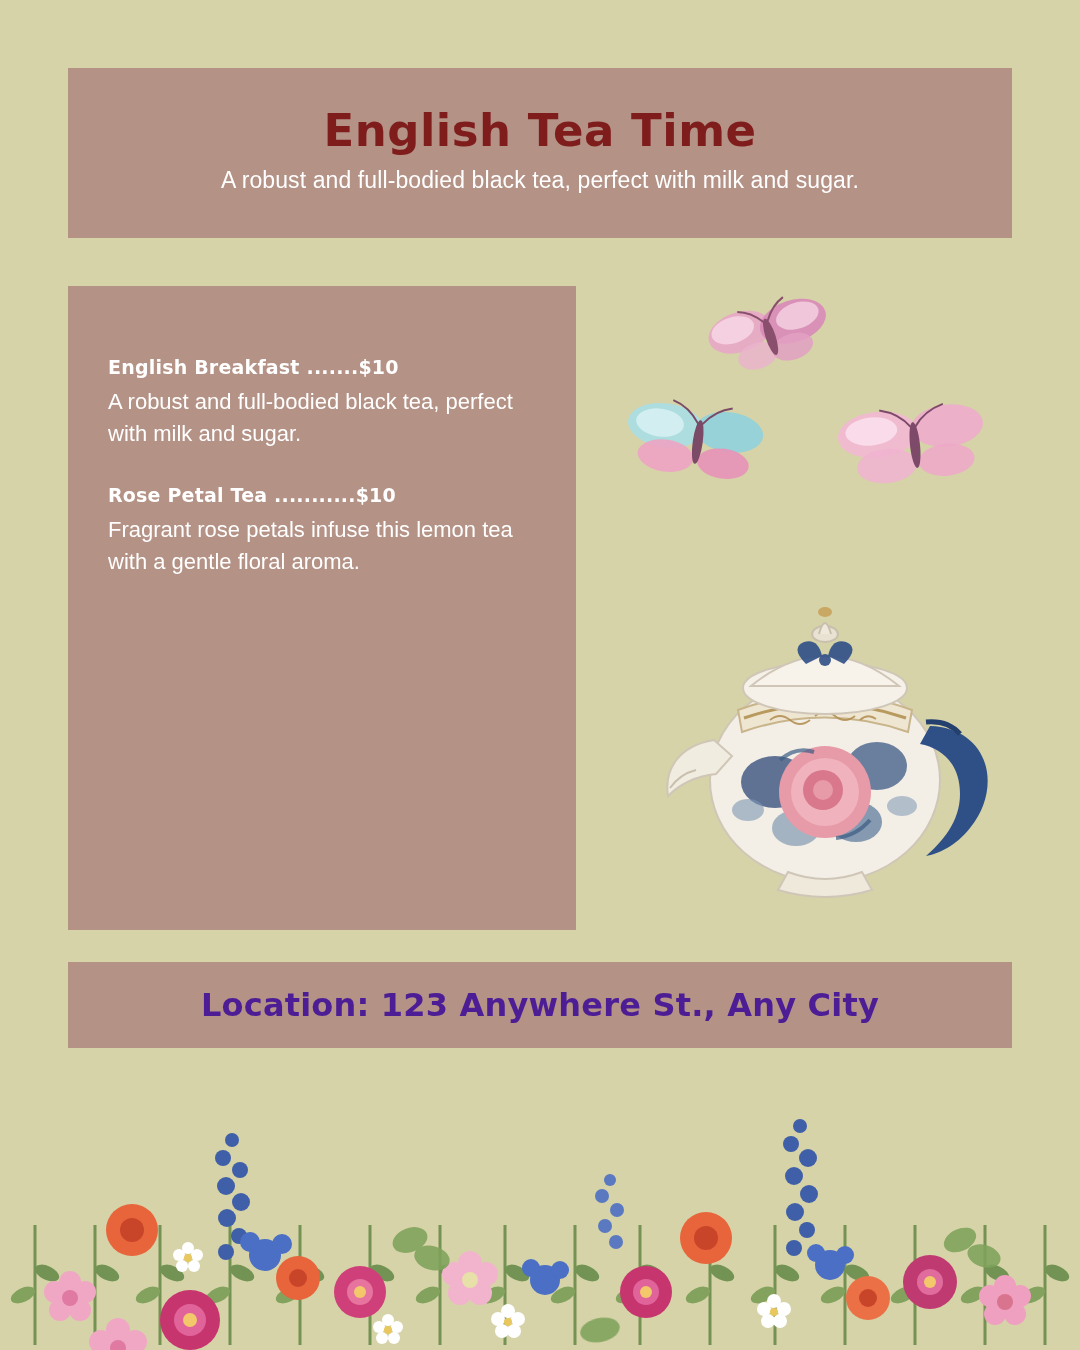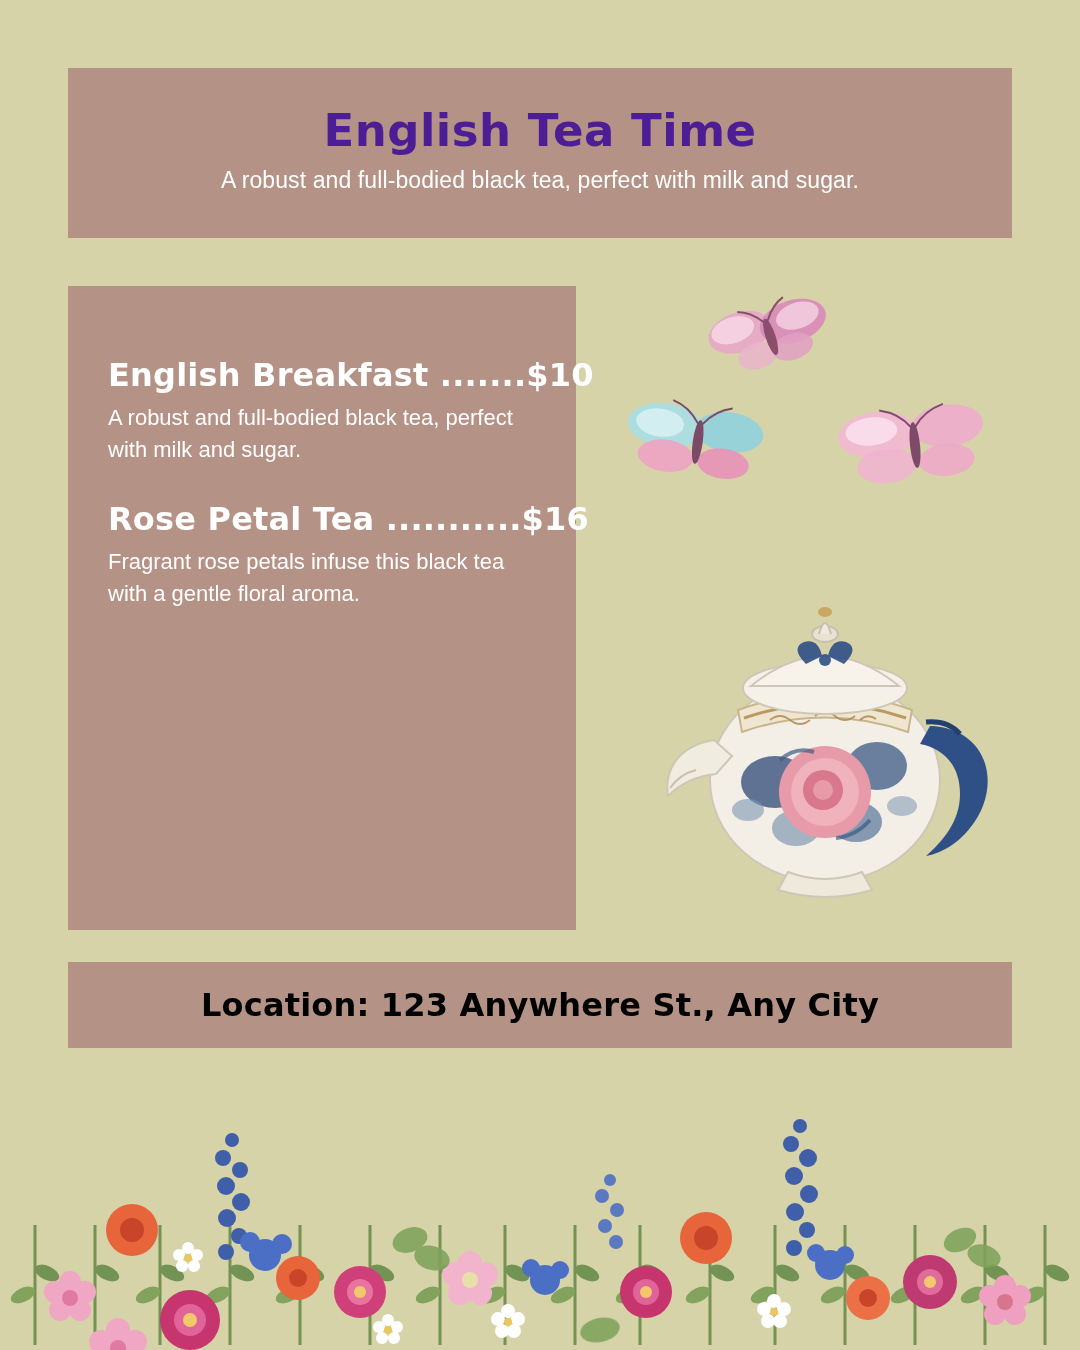--- a/index.html
+++ b/index.html
@@ -32,21 +32,21 @@
     background: #b49286;
     display: flex;
     flex-direction: column;
     align-items: center;
     justify-content: center;
     padding: 10px 30px 18px;
   }
   .header-title {
     font-size: 45px;
     font-weight: bold;
-    color: #4c1d95;
+    color: #7f1d1d;
     letter-spacing: 0.5px;
     margin: 0 0 10px 0;
     text-align: center;
     font-family: "DejaVu Sans", sans-serif;
   }
   .header-sub {
     font-size: 23px;
     color: #ffffff;
     text-align: center;
     font-weight: 400;
@@ -59,21 +59,21 @@
     left: 68px;
     top: 286px;
     width: 508px;
     height: 644px;
     background: #b49286;
     padding: 70px 40px 30px 40px;
   }
   .menu-item { margin-bottom: 34px; }
   .menu-item:last-child { margin-bottom: 0; }
   .menu-item-title {
-    font-size: 32px;
+    font-size: 19px;
     font-weight: bold;
     color: #ffffff;
     margin: 0 0 8px 0;
     letter-spacing: 0.2px;
     font-family: "DejaVu Sans", sans-serif;
     white-space: nowrap;
   }
   .menu-item-desc {
     font-size: 22px;
     line-height: 1.45;
@@ -90,21 +90,21 @@
     width: 944px;
     height: 86px;
     background: #b49286;
     display: flex;
     align-items: center;
     justify-content: center;
   }
   .location-text {
     font-size: 32px;
     font-weight: bold;
-    color: #000000;
+    color: #4c1d95;
     letter-spacing: 0.2px;
     font-family: "DejaVu Sans", sans-serif;
   }
 
   
   .butterflies {
     position: absolute;
     left: 620px;
     top: 280px;
     width: 400px;
@@ -140,22 +140,22 @@
 
     <div class="menu-item">
       <div class="menu-item-title">English Breakfast .......$10</div>
       <p class="menu-item-desc">A robust and full-bodied black tea, perfect with milk and sugar.</p>
     </div>
 
     <div class="menu-item">
     </div>
 
     <div class="menu-item">
-      <div class="menu-item-title">Rose Petal Tea ...........$16</div>
-      <p class="menu-item-desc">Fragrant rose petals infuse this black tea with a gentle floral aroma.</p>
+      <div class="menu-item-title">Rose Petal Tea ...........$10</div>
+      <p class="menu-item-desc">Fragrant rose petals infuse this lemon tea with a gentle floral aroma.</p>
     </div>
 
   </div>
 
   <div class="butterflies">
     <svg width="400" height="270" viewBox="0 0 400 270" xmlns="http://www.w3.org/2000/svg">
 
       <g transform="translate(150,55) rotate(-18)">
         <ellipse cx="-28" cy="-12" rx="32" ry="20" fill="#e7a8c7" opacity="0.92"></ellipse>
         <ellipse cx="-34" cy="-16" rx="22" ry="13" fill="#f6d4e4" opacity="0.9"></ellipse>

